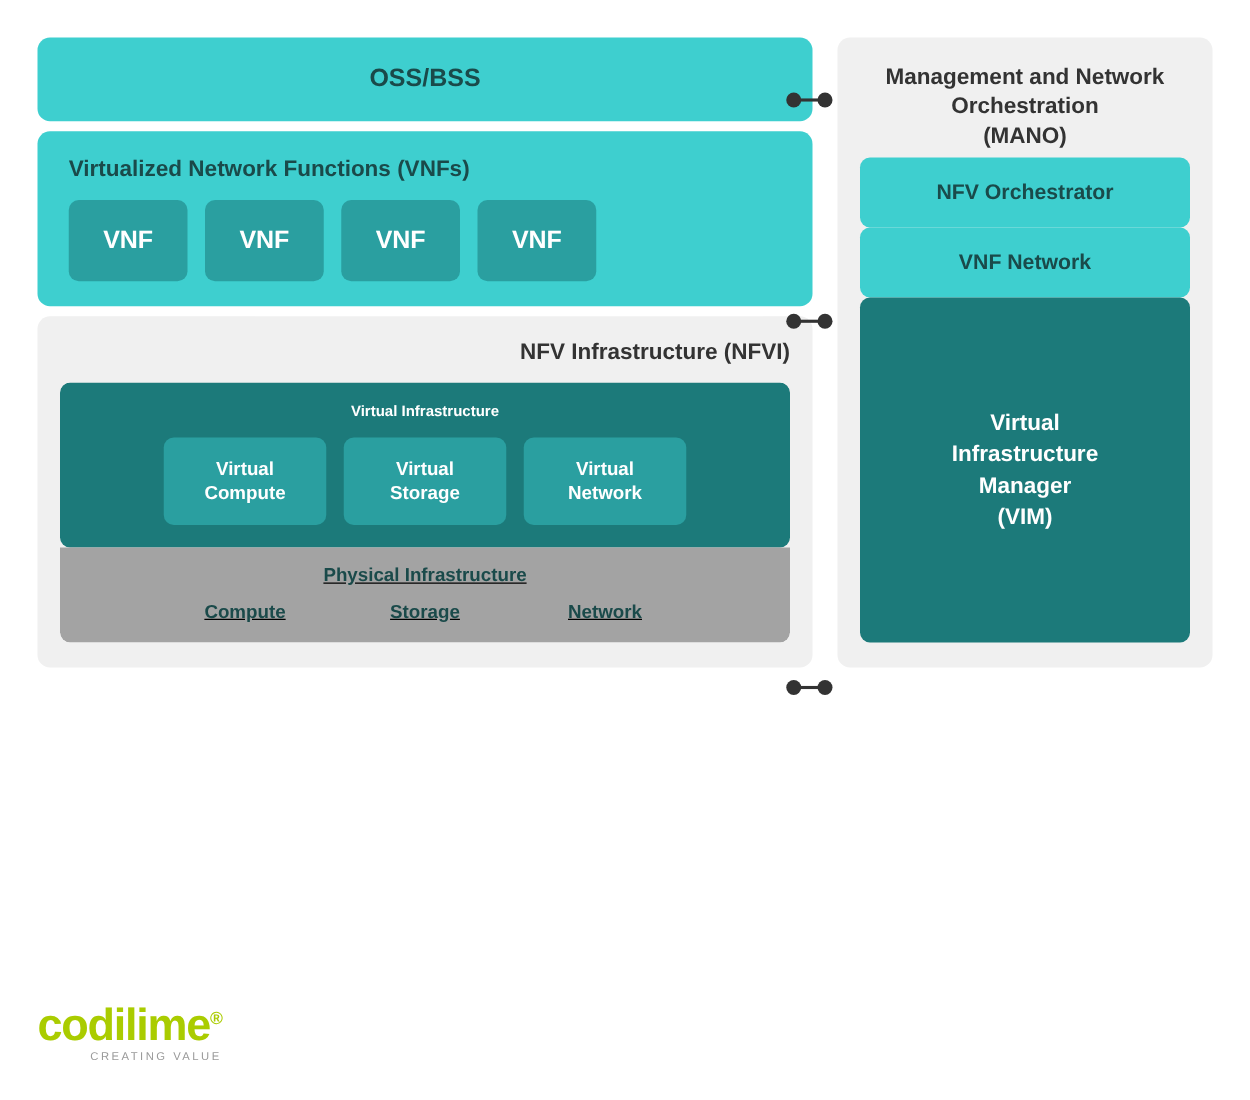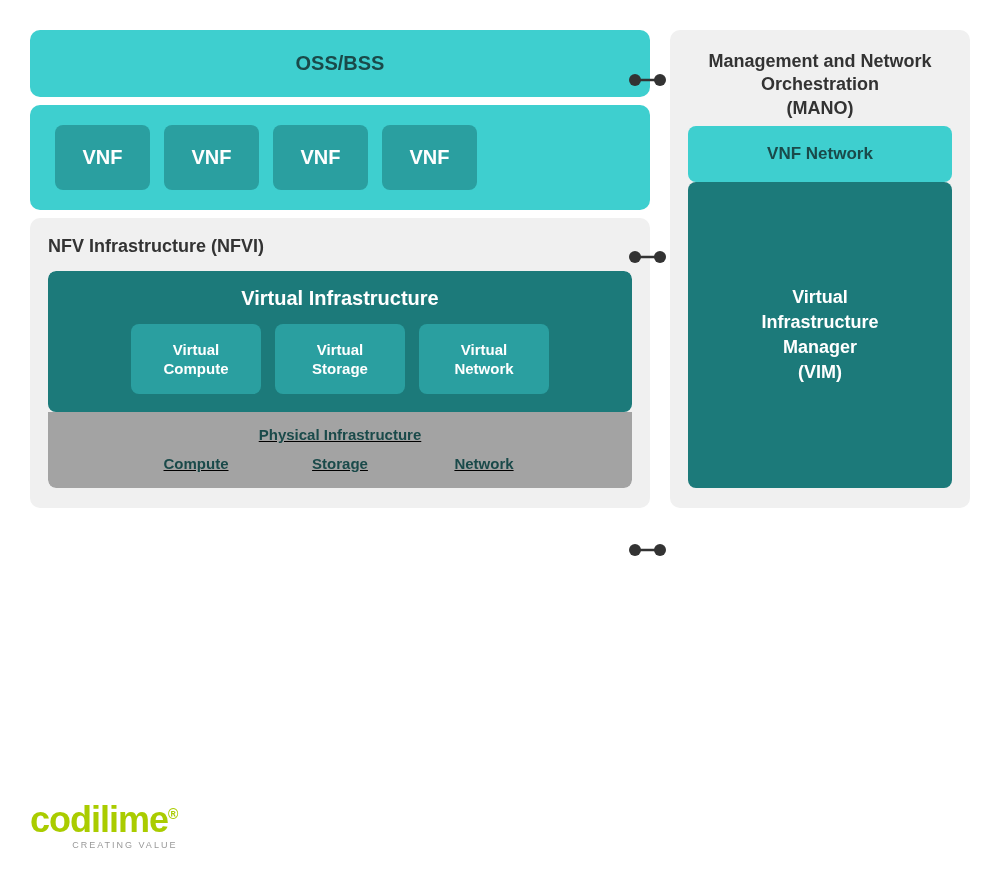--- a/index.html
+++ b/index.html
@@ -71,33 +71,33 @@
     
     .nfvi-section {
       background: #f0f0f0;
       border-radius: 10px;
       padding: 18px 18px 20px 18px;
     }
     .nfvi-title {
       font-size: 18px;
       font-weight: 600;
       color: #333;
-      text-align: left;
+      text-align: right;
       margin-bottom: 14px;
     }
 
     
     .virtual-infra {
       background: #1c7a7a;
       border-radius: 8px;
       padding: 16px 16px 18px 16px;
       margin-bottom: 0;
     }
     .virtual-infra-title {
-      font-size: 20px;
+      font-size: 12px;
       font-weight: 600;
       color: #fff;
       text-align: center;
       margin-bottom: 14px;
     }
     .virtual-boxes {
       display: flex;
       gap: 14px;
       justify-content: center;
     }
@@ -249,20 +249,21 @@
 
 <div class="main-container">
 
   <div class="left-col">
 
     <div class="oss-bss">
       <span>OSS/BSS</span>
     </div>
 
     <div class="vnf-section">
+      <div class="vnf-title">Virtualized Network Functions (VNFs)</div>
       <div class="vnf-boxes">
         <div class="vnf-box">VNF</div>
         <div class="vnf-box">VNF</div>
         <div class="vnf-box">VNF</div>
         <div class="vnf-box">VNF</div>
       </div>
     </div>
 
     <div class="nfvi-section">
       <div class="nfvi-title">NFV Infrastructure (NFVI)</div>
@@ -286,20 +287,23 @@
           </div>
         </div>
       </div>
     </div>
   </div>
 
   <div class="right-col">
     <div class="mano-container">
       <div class="mano-title">Management and Network Orchestration<br>(MANO)</div>
       <div class="mano-box">
+        <span>NFV Orchestrator</span>
+      </div>
+      <div class="mano-box">
         <span>VNF Network</span>
       </div>
       <div class="vim-box">
         Virtual<br>Infrastructure<br>Manager<br>(VIM)
       </div>
     </div>
   </div>
 </div>
 
 <svg class="connectors-svg">

